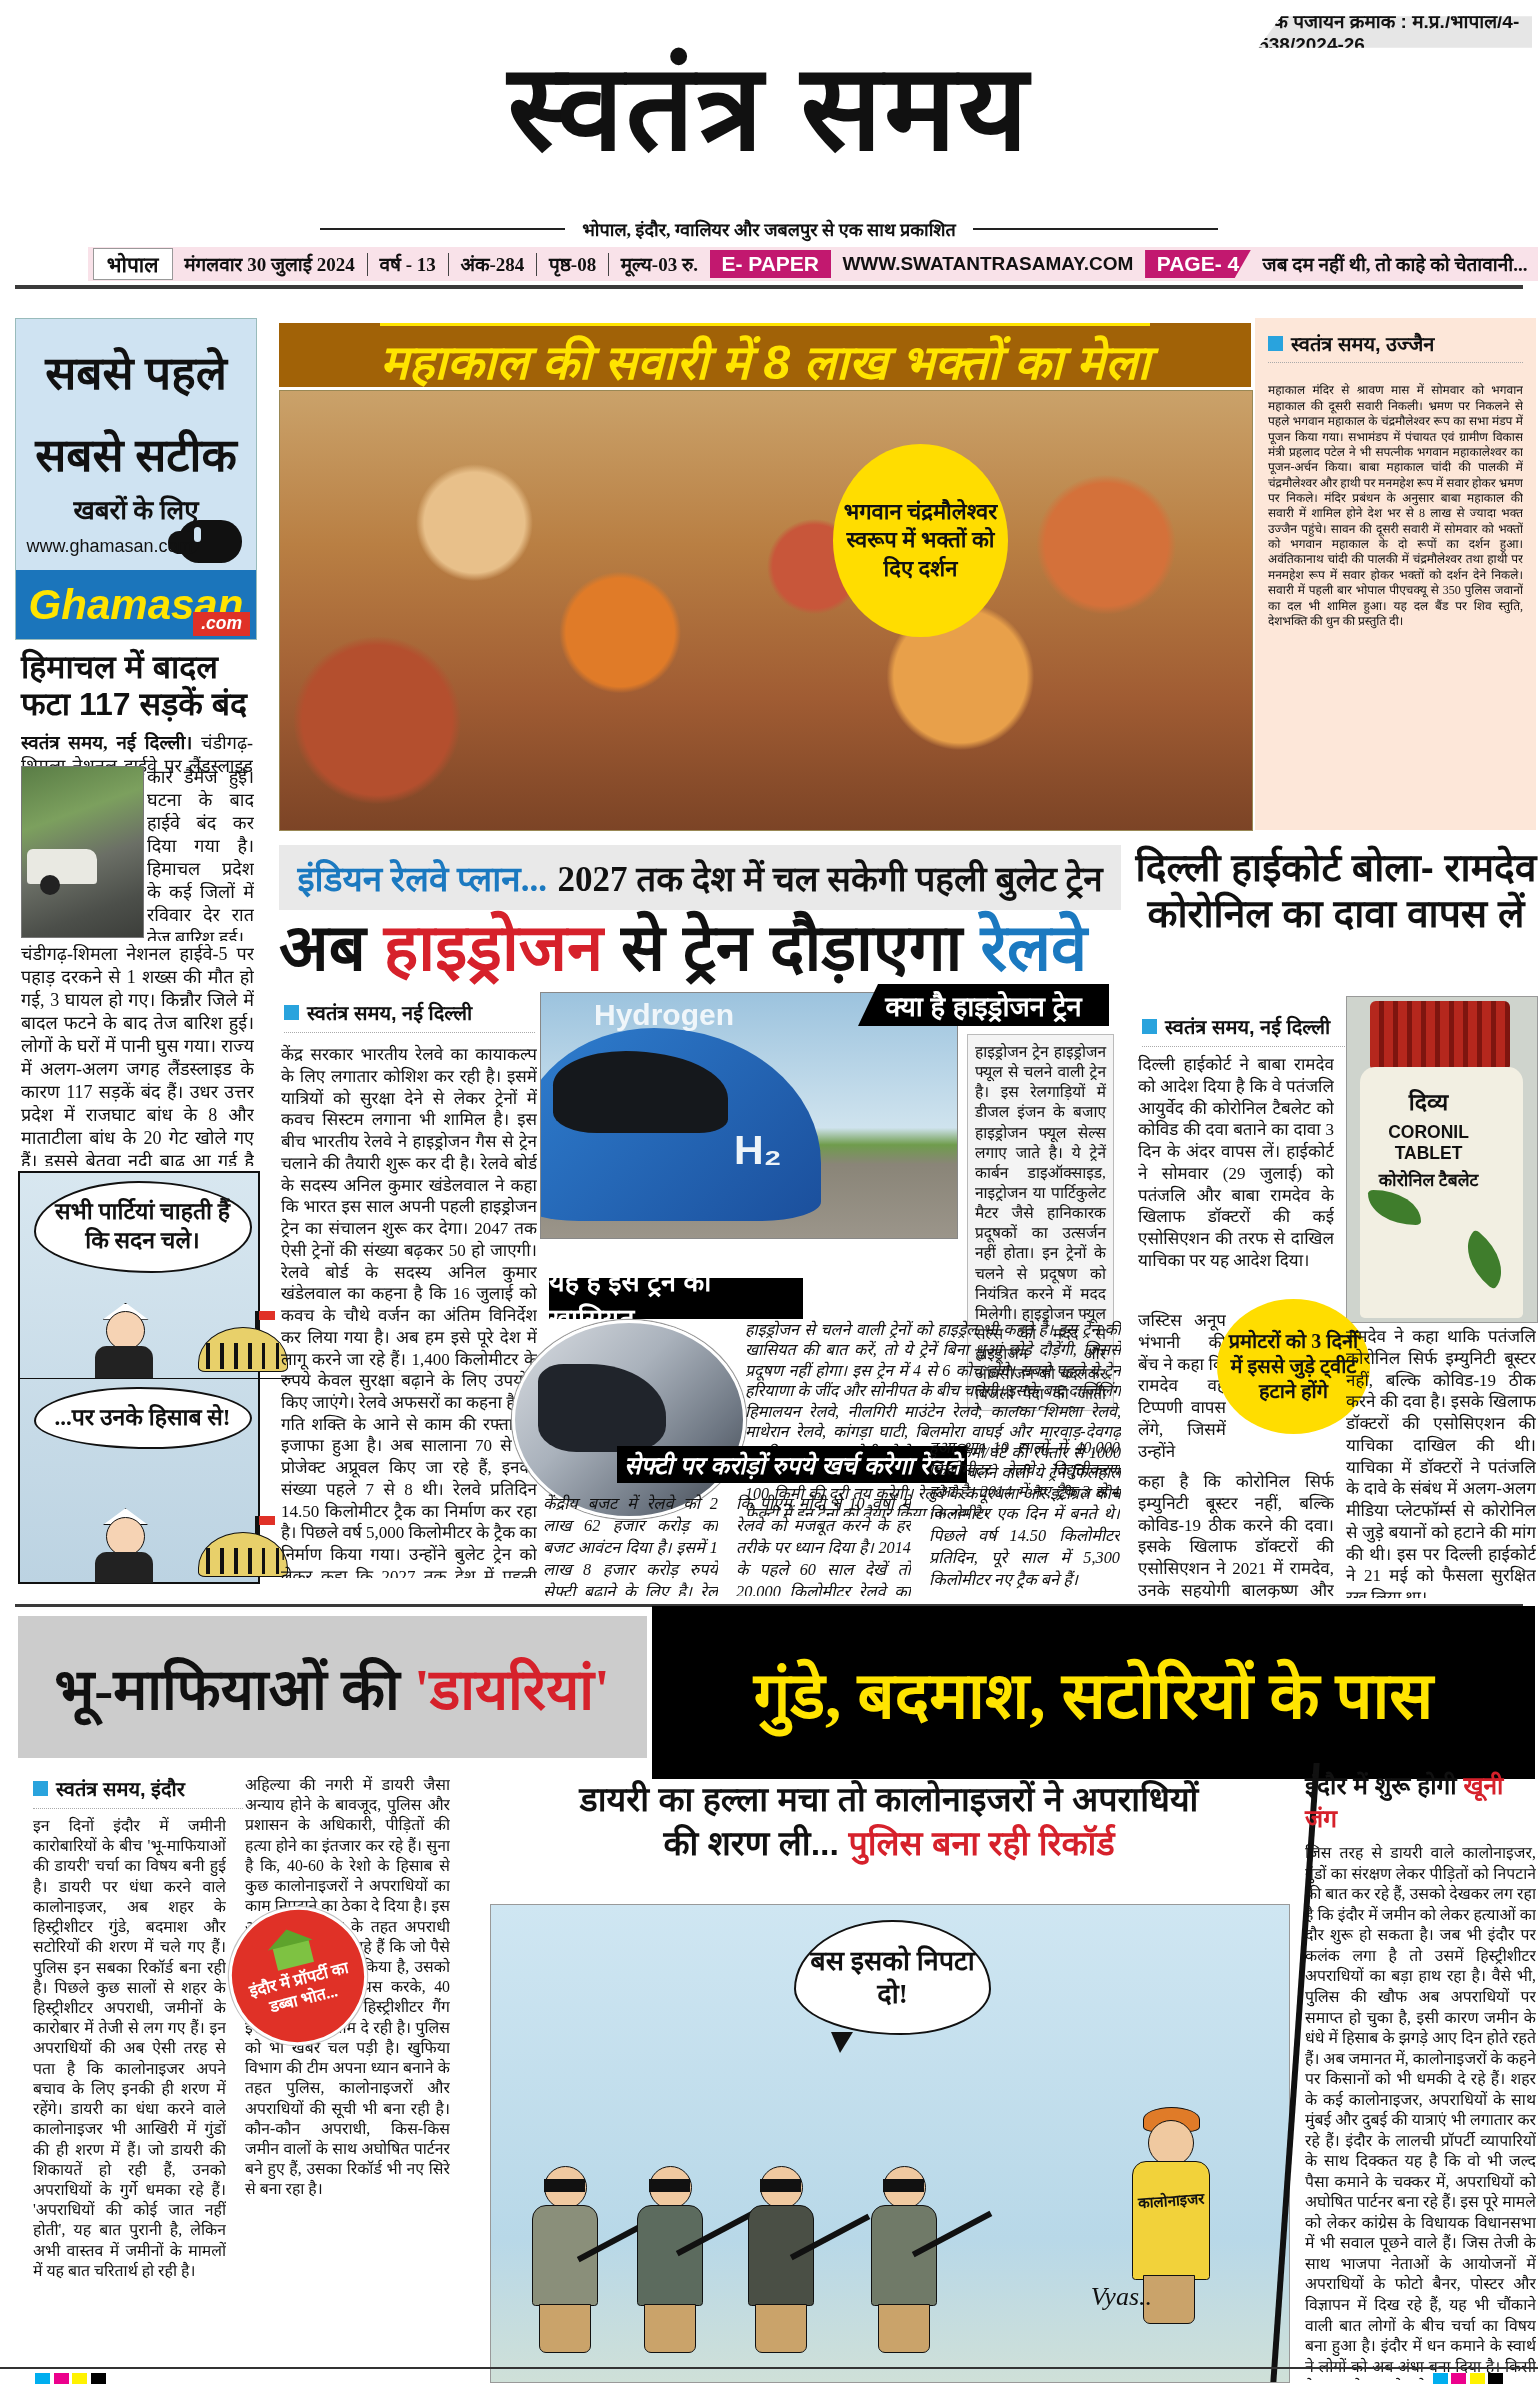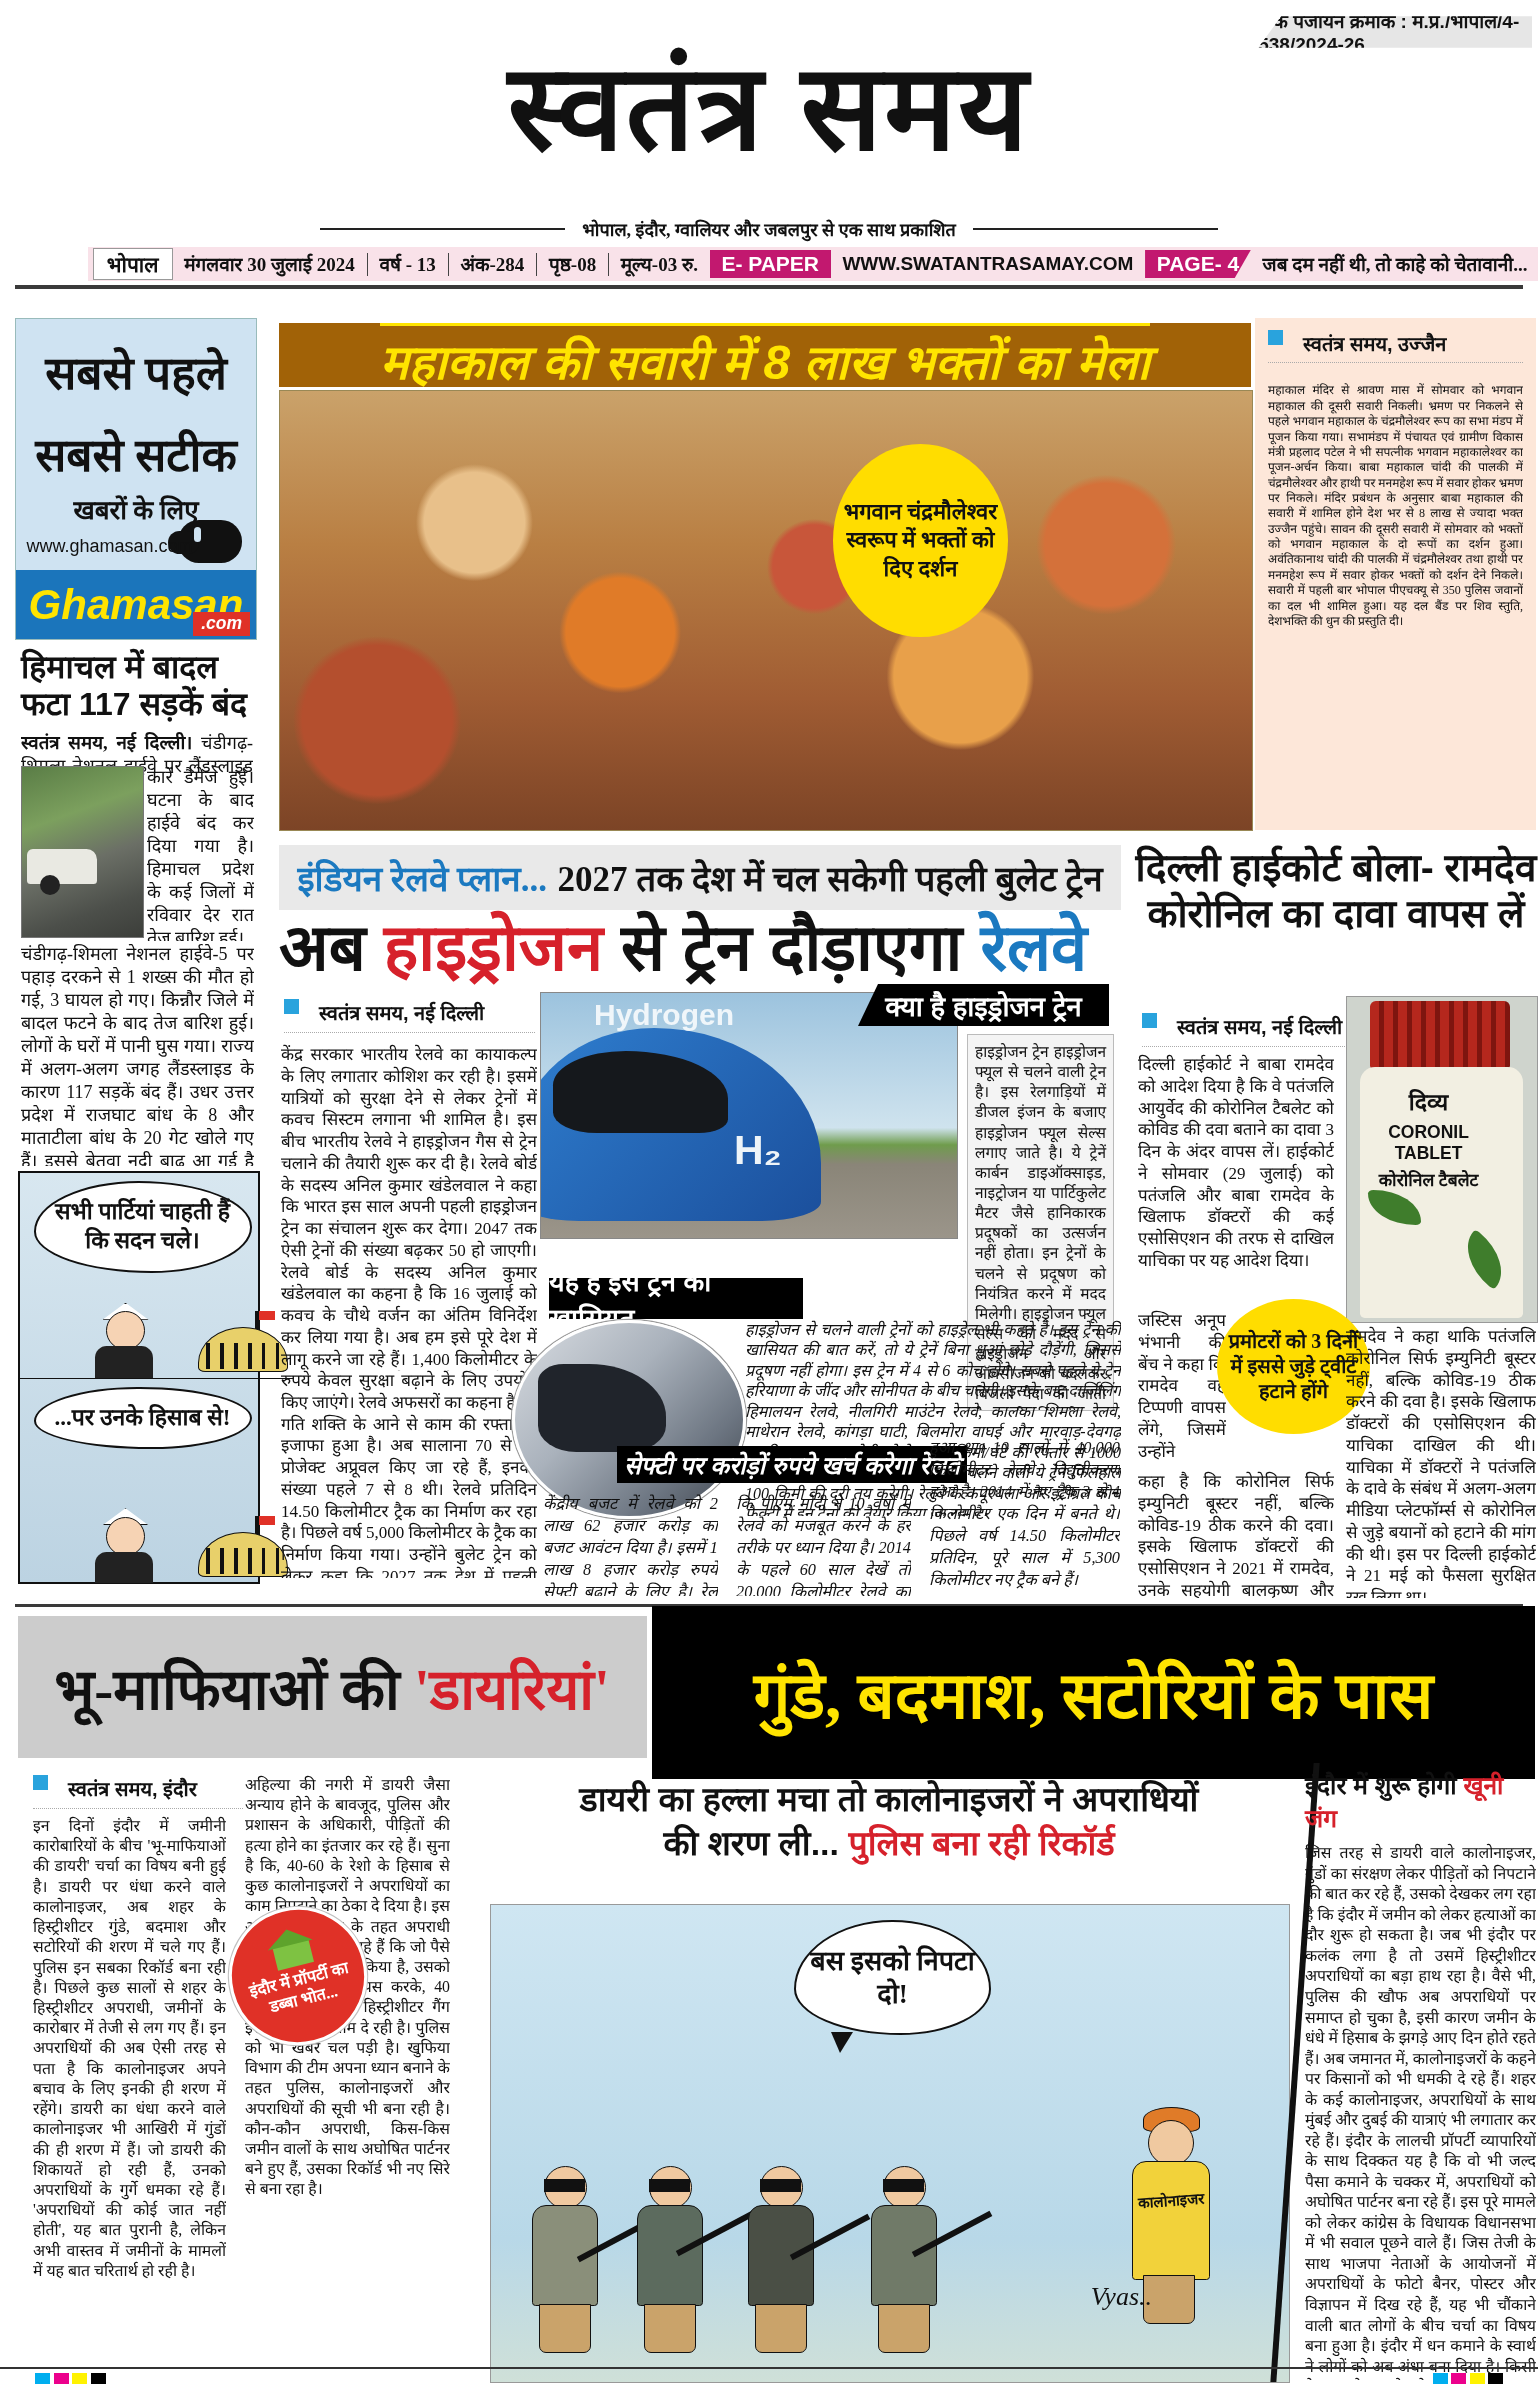--- a/index.html
+++ b/index.html
@@ -1,21 +1,21 @@
 <!DOCTYPE html>
 <html style="font-size:9.3px"><head>
 <meta charset="utf-8">
 <style>
   html,body{margin:0;padding:0;background:#888;}
   #page{position:relative;width:1538px;height:2389px;background:#ffffff;overflow:hidden;
         font-family:"Liberation Serif", serif;color:#111;}
   .abs{position:absolute;}
   .hd{font-family:"Liberation Sans", sans-serif;font-weight:bold;}
   .body-txt{text-align:justify;line-height:1.28;overflow:hidden;}
-  .byline-row{display:flex;align-items:flex-start;gap:20px;border-bottom:1.8px dotted #aaa;padding-bottom:5.8px;}
+  .byline-row{display:flex;align-items:center;gap:8px;border-bottom:1.8px dotted #aaa;padding-bottom:5.8px;}
   .byline-sq{width:15px;height:15px;background:#29a3dd;display:inline-block;}
   .byline-tx{font-family:"Liberation Sans", sans-serif;font-weight:bold;font-size:20px;}
   .vbar{width:1.2px;background:#444;height:23px;}
   
   #postal{right:5.8px;top:16.3px;width:274px;height:31.5px;background:#e6e6e6;
           clip-path:polygon(23px 0,100% 0,100% 100%,0 100%);display:flex;align-items:center;justify-content:center;
           font-size:19px;}
   #masthead{left:0;top:41px;width:100%;text-align:center;font-size:120px;line-height:1.1;letter-spacing:2.3px;}
   #subtitle-row{left:0;top:217px;width:100%;display:flex;align-items:center;justify-content:center;gap:17.5px;}
   .sub-line{height:1.8px;background:#222;width:245px;}

